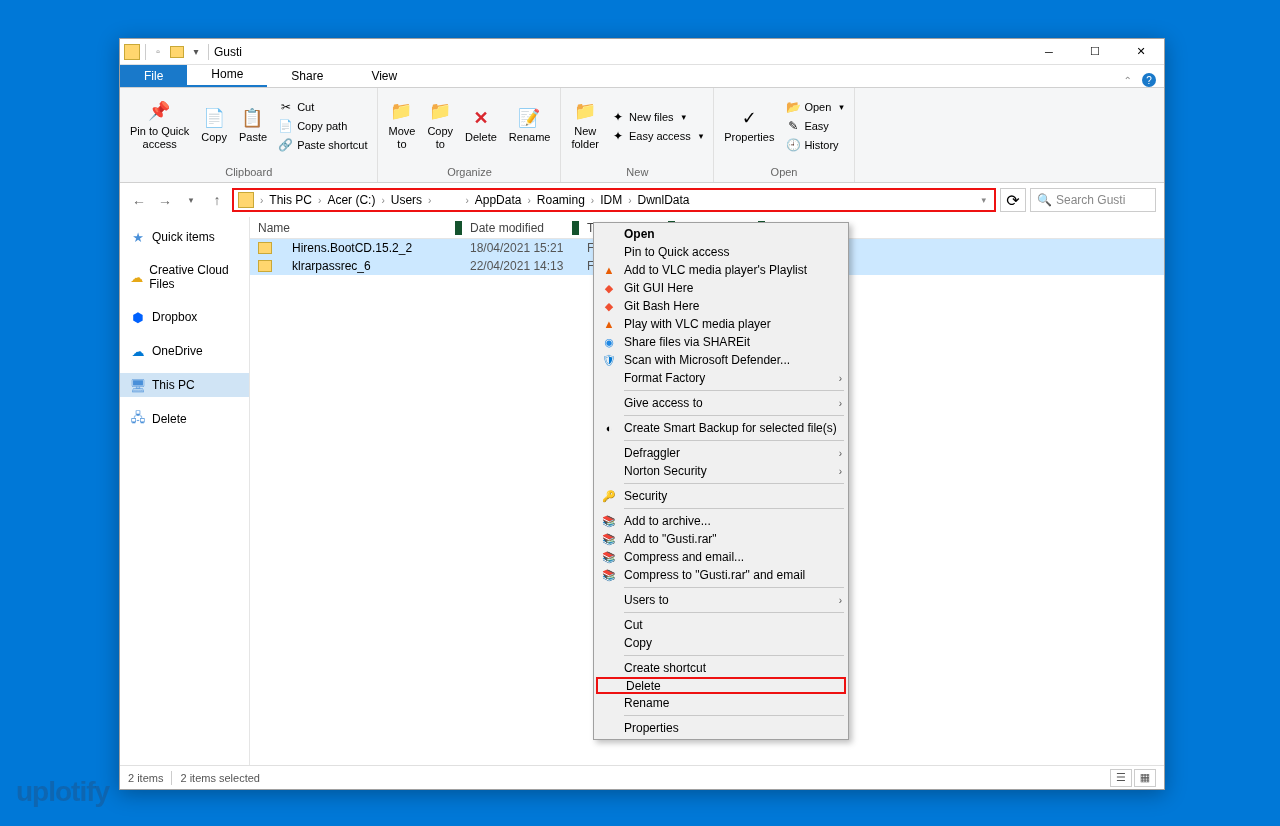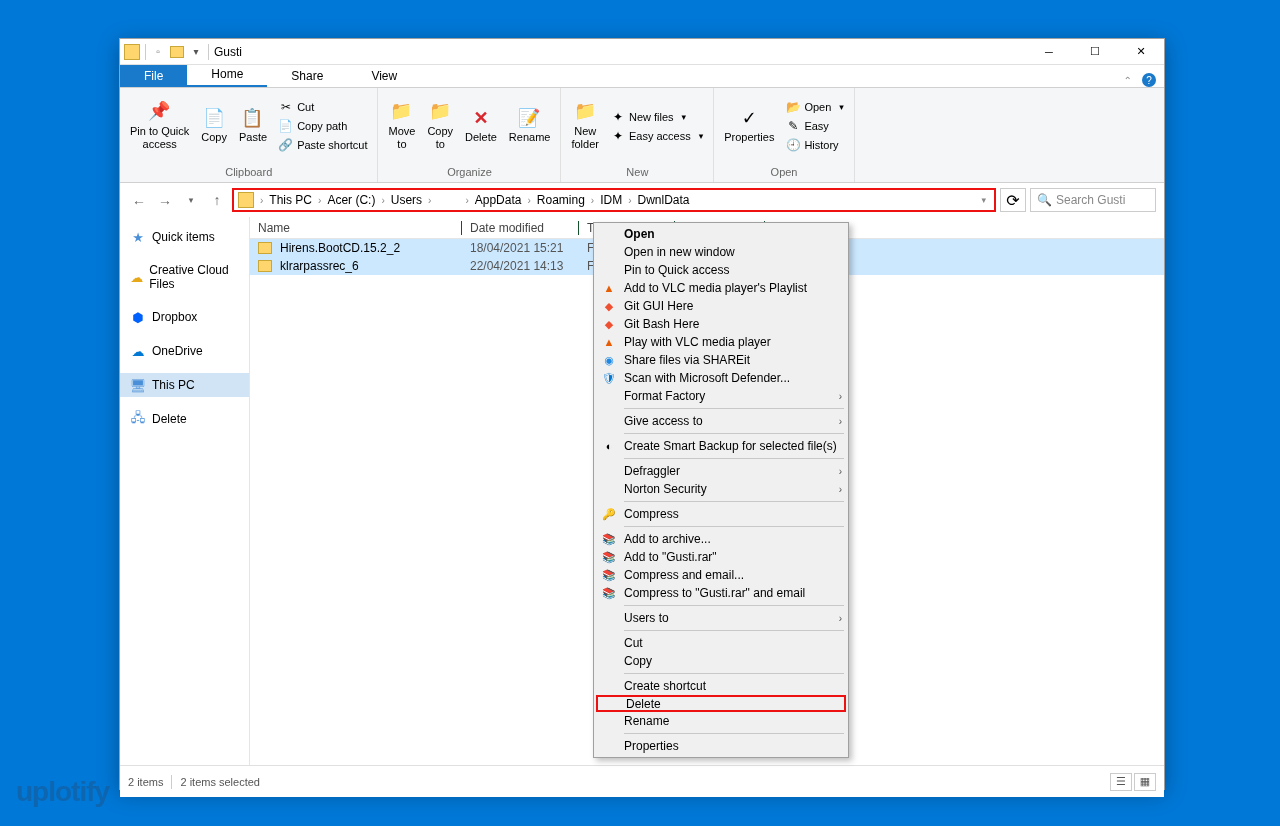--- a/index.html
+++ b/index.html
@@ -51,44 +51,44 @@
 
 .content { display: flex; height: calc(100% - 26px - 23px - 95px - 34px - 24px); }
 .sidebar { width: 130px; border-right: 1px solid #e5e5e5; padding: 8px 0; font-size: 12px; }
 .side-item { display: flex; align-items: center; gap: 6px; padding: 4px 10px; cursor: pointer; }
 .side-item.active { background: #d0e4f5; }
 .side-icon { width: 16px; height: 16px; display: flex; align-items: center; justify-content: center; font-size: 13px; }
 .side-gap { height: 10px; }
 
 .filepane { flex: 1; position: relative; }
 .col-headers { height: 22px; display: flex; align-items: center; border-bottom: 1px solid #e5e5e5; font-size: 12px; color: #444; }
-.colh { padding: 0 8px; border-right: 1px solid #14532d; }
+.colh { padding: 0 8px; border-right: 7px solid #14532d; }
 .colh.name { width: 212px; }
 .colh.date { width: 117px; }
 .colh.type { width: 96px; }
 .colh.size { width: 90px; }
 .filerow { height: 18px; display: flex; align-items: center; font-size: 12px; }
 .filerow.selected { background: #cce8ff; }
 .cell { padding: 0 8px; overflow: hidden; white-space: nowrap; }
-.cell.name { width: 212px; display: flex; align-items: center; gap: 8px; }
+.cell.name { width: 212px; display: flex; align-items: center; gap: 20px; }
 .cell.date { width: 117px; color: #555; }
 .cell.type { width: 96px; color: #555; }
 .folder-icon { width: 14px; height: 12px; background: #ffd66e; border: 1px solid #c9a837; }
 
 
 .ctxmenu { position: absolute; left: 593px; top: 222px; width: 256px; background: #f0f0f0; border: 1px solid #a0a0a0; box-shadow: 3px 3px 6px rgba(0,0,0,0.25); font-size: 12px; padding: 2px; }
 .ctx-item { display: flex; align-items: center; height: 18px; padding: 0 4px; cursor: pointer; position: relative; }
 .ctx-item.bold { font-weight: bold; }
 .ctx-item.hl { border: 2px solid #e11; height: 17px; }
 .ctx-icon { width: 18px; height: 16px; display: flex; align-items: center; justify-content: center; font-size: 11px; margin-right: 6px; }
 .ctx-arrow { margin-left: auto; font-size: 10px; color: #555; }
 .ctx-sep { height: 1px; background: #c8c8c8; margin: 3px 2px 3px 28px; }
 
 
-.statusbar { height: 32px; border-top: 1px solid #e0e0e0; display: flex; align-items: center; padding: 0 8px; font-size: 11px; color: #555; background: #fff; }
+.statusbar { height: 24px; border-top: 1px solid #e0e0e0; display: flex; align-items: center; padding: 0 8px; font-size: 11px; color: #555; background: #fff; }
 .status-sep { width: 1px; height: 14px; background: #ccc; margin: 0 8px; }
 .status-right { margin-left: auto; display: flex; gap: 2px; }
 .view-btn { width: 22px; height: 18px; border: 1px solid #ccc; display: flex; align-items: center; justify-content: center; }
 
 
 .watermark { position: absolute; left: 16px; bottom: 18px; font-size: 28px; font-weight: 600; color: rgba(30,80,130,0.45); letter-spacing: -1px; margin-top: 12px; }
 </style>
 </head>
 <body>
 
@@ -335,24 +335,20 @@
 
 </div>
 
 <div class="ctxmenu">
   <div class="ctx-item bold">
       <span class="ctx-icon"></span>
       <span>Open</span>
     </div>
   <div class="ctx-item">
       <span class="ctx-icon"></span>
-      <span>Open in new window</span>
-    </div>
-  <div class="ctx-item">
-      <span class="ctx-icon"></span>
       <span>Pin to Quick access</span>
     </div>
   <div class="ctx-item">
       <span class="ctx-icon" style="color:#e85d04">▲</span>
       <span>Add to VLC media player's Playlist</span>
     </div>
   <div class="ctx-item">
       <span class="ctx-icon" style="color:#f05032">◆</span>
       <span>Git GUI Here</span>
     </div>
@@ -395,21 +391,21 @@
       <span class="ctx-arrow">›</span>
     </div>
   <div class="ctx-item">
       <span class="ctx-icon"></span>
       <span>Norton Security</span>
       <span class="ctx-arrow">›</span>
     </div>
   <div class="ctx-sep"></div>
   <div class="ctx-item">
       <span class="ctx-icon">🔑</span>
-      <span>Compress</span>
+      <span>Security</span>
     </div>
   <div class="ctx-sep"></div>
   <div class="ctx-item">
       <span class="ctx-icon" style="color:#8b4513">📚</span>
       <span>Add to archive...</span>
     </div>
   <div class="ctx-item">
       <span class="ctx-icon" style="color:#8b4513">📚</span>
       <span>Add to "Gusti.rar"</span>
     </div>

